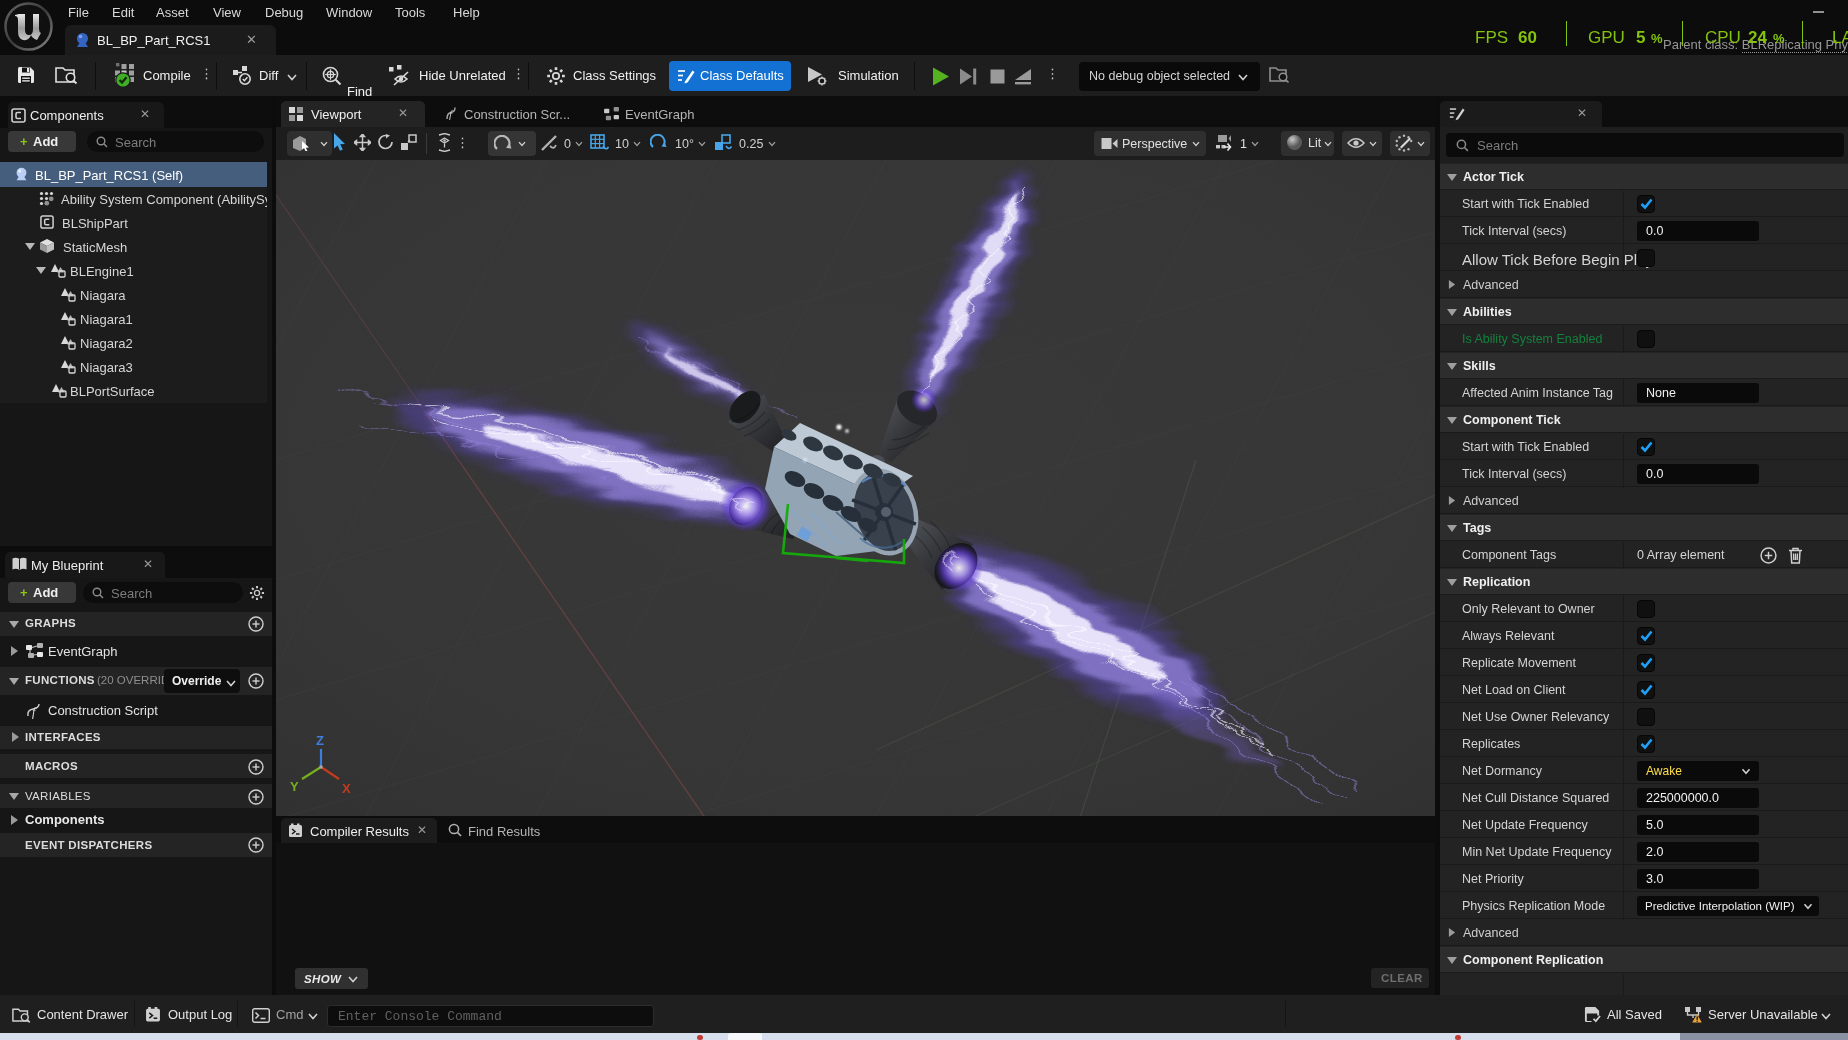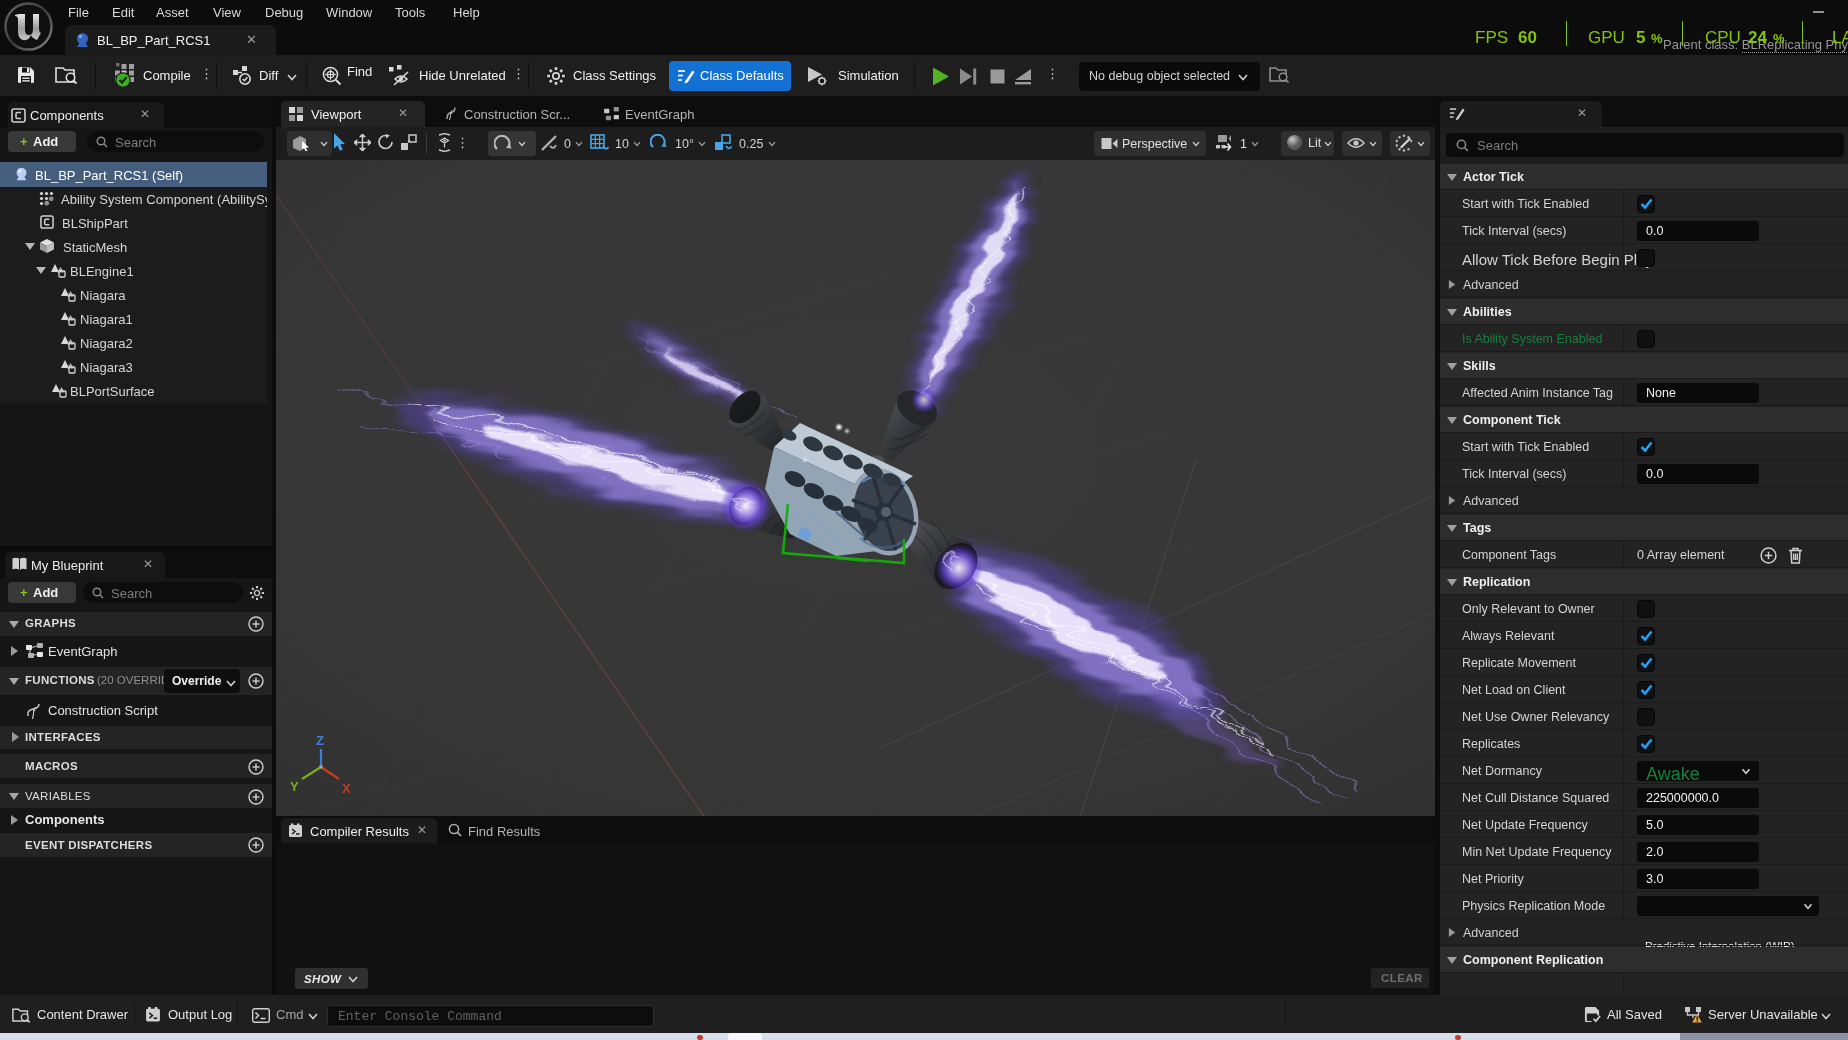--- a/index.html
+++ b/index.html
@@ -121,21 +121,21 @@
     </svg>
  <div class="sep" style="left:306px;top:62px;height:28px;"></div>
 
  <svg class="abs" style="left:322px;top:66px;" width="20" height="20" viewBox="0 0 20 20">
   <circle cx="8.5" cy="8.5" r="7" fill="none" stroke="#d8d8d8" stroke-width="1.6"></circle>
   <circle cx="8.5" cy="8.5" r="3.2" fill="none" stroke="#d8d8d8" stroke-width="1.3"></circle>
   <line x1="8.5" y1="3.2" x2="8.5" y2="13.8" stroke="#d8d8d8" stroke-width="1.2"></line>
   <line x1="3.2" y1="8.5" x2="13.8" y2="8.5" stroke="#d8d8d8" stroke-width="1.2"></line>
   <line x1="13.7" y1="13.7" x2="18.5" y2="18.5" stroke="#d8d8d8" stroke-width="2"></line>
  </svg>
- <div class="txt" style="left:347px;top:64px;font-size:13px;color:#f0f0f0;">Find</div>
+ <div class="txt" style="left:347px;top:84px;font-size:13px;color:#f0f0f0;">Find</div>
 
  <svg class="abs" style="left:389px;top:65px;" width="24" height="22" viewBox="0 0 24 22">
   <rect x="0" y="2" width="4.5" height="4.5" fill="#d8d8d8"></rect>
   <rect x="8" y="0" width="4.5" height="4.5" fill="#d8d8d8"></rect>
   <path d="M4 10 Q10 4 16 10 Q10 16 4 10 Z" fill="none" stroke="#d8d8d8" stroke-width="1.6" transform="translate(2,4)"></path>
   <circle cx="12" cy="14" r="2.2" fill="#d8d8d8"></circle>
   <line x1="5" y1="20" x2="19" y2="7" stroke="#d8d8d8" stroke-width="1.6"></line>
  </svg>
  <div class="txt" style="left:419px;top:68px;font-size:13px;color:#f0f0f0;">Hide Unrelated</div>
  <div class="txt" style="left:512px;top:66px;font-size:13px;color:#cfcfcf;">⋮</div>
@@ -952,21 +952,21 @@
 <div class="abs" style="left:1623px;top:731px;width:1px;height:27px;background:#1a1a1a;"></div>
 <div class="txt" style="left:1462px;top:737px;font-size:12.5px;color:#d4d4d4;">Replicates</div>
 <div class="abs" style="left:1637px;top:735px;width:18px;height:18px;background:#101010;border:1px solid #060606;border-radius:4px;"></div>
 <svg class="abs" style="left:1640px;top:738px;" width="13" height="12" viewBox="0 0 13 12">
       <path d="M1.5 6 L5 9.5 L11.5 1.5" fill="none" stroke="#1f9ff5" stroke-width="2.6"></path>
     </svg>
 <div class="abs" style="left:1440px;top:758px;width:408px;height:26px;border-bottom:1px solid #1a1a1a;"></div>
 <div class="abs" style="left:1623px;top:758px;width:1px;height:27px;background:#1a1a1a;"></div>
 <div class="txt" style="left:1462px;top:764px;font-size:12.5px;color:#d4d4d4;">Net Dormancy</div>
 <div class="abs" style="left:1637px;top:761px;width:122px;height:20px;background:#0a0a0a;border-radius:3px;"></div>
-<div class="txt" style="left:1646px;top:764px;font-size:18px;color:#15803d;">Awake</div>
+<div class="txt" style="left:1646px;top:764px;font-size:12px;color:#fde047;">Awake</div>
 <svg class="abs" style="left:1741px;top:768px;" width="10" height="7" viewBox="0 0 10 8">
       <path d="M1 1.5 L5 6 L9 1.5" fill="none" stroke="#cfcfcf" stroke-width="1.8"></path>
     </svg>
 <div class="abs" style="left:1440px;top:785px;width:408px;height:26px;border-bottom:1px solid #1a1a1a;"></div>
 <div class="abs" style="left:1623px;top:785px;width:1px;height:27px;background:#1a1a1a;"></div>
 <div class="txt" style="left:1462px;top:791px;font-size:12.5px;color:#d4d4d4;">Net Cull Distance Squared</div>
 <div class="abs" style="left:1637px;top:788px;width:122px;height:20px;background:#0a0a0a;border-radius:3px;"></div>
 <div class="txt" style="left:1646px;top:791px;font-size:12.5px;color:#f0f0f0;">225000000.0</div>
 <div class="abs" style="left:1440px;top:812px;width:408px;height:26px;border-bottom:1px solid #1a1a1a;"></div>
 <div class="abs" style="left:1623px;top:812px;width:1px;height:27px;background:#1a1a1a;"></div>
@@ -980,21 +980,21 @@
 <div class="txt" style="left:1646px;top:845px;font-size:12.5px;color:#f0f0f0;">2.0</div>
 <div class="abs" style="left:1440px;top:866px;width:408px;height:26px;border-bottom:1px solid #1a1a1a;"></div>
 <div class="abs" style="left:1623px;top:866px;width:1px;height:27px;background:#1a1a1a;"></div>
 <div class="txt" style="left:1462px;top:872px;font-size:12.5px;color:#d4d4d4;">Net Priority</div>
 <div class="abs" style="left:1637px;top:869px;width:122px;height:20px;background:#0a0a0a;border-radius:3px;"></div>
 <div class="txt" style="left:1646px;top:872px;font-size:12.5px;color:#f0f0f0;">3.0</div>
 <div class="abs" style="left:1440px;top:893px;width:408px;height:26px;border-bottom:1px solid #1a1a1a;"></div>
 <div class="abs" style="left:1623px;top:893px;width:1px;height:27px;background:#1a1a1a;"></div>
 <div class="txt" style="left:1462px;top:899px;font-size:12.5px;color:#d4d4d4;">Physics Replication Mode</div>
 <div class="abs" style="left:1637px;top:896px;width:182px;height:20px;background:#0a0a0a;border-radius:3px;"></div>
-<div class="txt" style="left:1645px;top:900px;font-size:11.5px;color:#f0f0f0;margin-top:40px;">Predictive Interpolation (WIP)</div>
+<div class="txt" style="left:1645px;top:900px;font-size:11.5px;color:#f0f0f0;">Predictive Interpolation (WIP)</div>
 <svg class="abs" style="left:1803px;top:903px;" width="10" height="7" viewBox="0 0 10 8">
       <path d="M1 1.5 L5 6 L9 1.5" fill="none" stroke="#cfcfcf" stroke-width="1.8"></path>
     </svg>
 <div class="abs" style="left:1440px;top:920px;width:408px;height:26px;border-bottom:1px solid #1a1a1a;"></div>
 <svg class="abs" style="left:1448px;top:927px;" width="8" height="11" viewBox="0 0 9 12">
       <path d="M1 1 L8 6 L1 11 Z" fill="#9a9a9a"></path>
     </svg>
 <div class="txt" style="left:1463px;top:926px;font-size:12.5px;color:#cfcfcf;">Advanced</div>
 <div class="abs" style="left:1440px;top:947px;width:408px;height:26px;background:#2d2d2d;border-bottom:1px solid #1a1a1a;"></div>
 <svg class="abs" style="left:1447px;top:956px;" width="10" height="9" viewBox="0 0 10 9">

